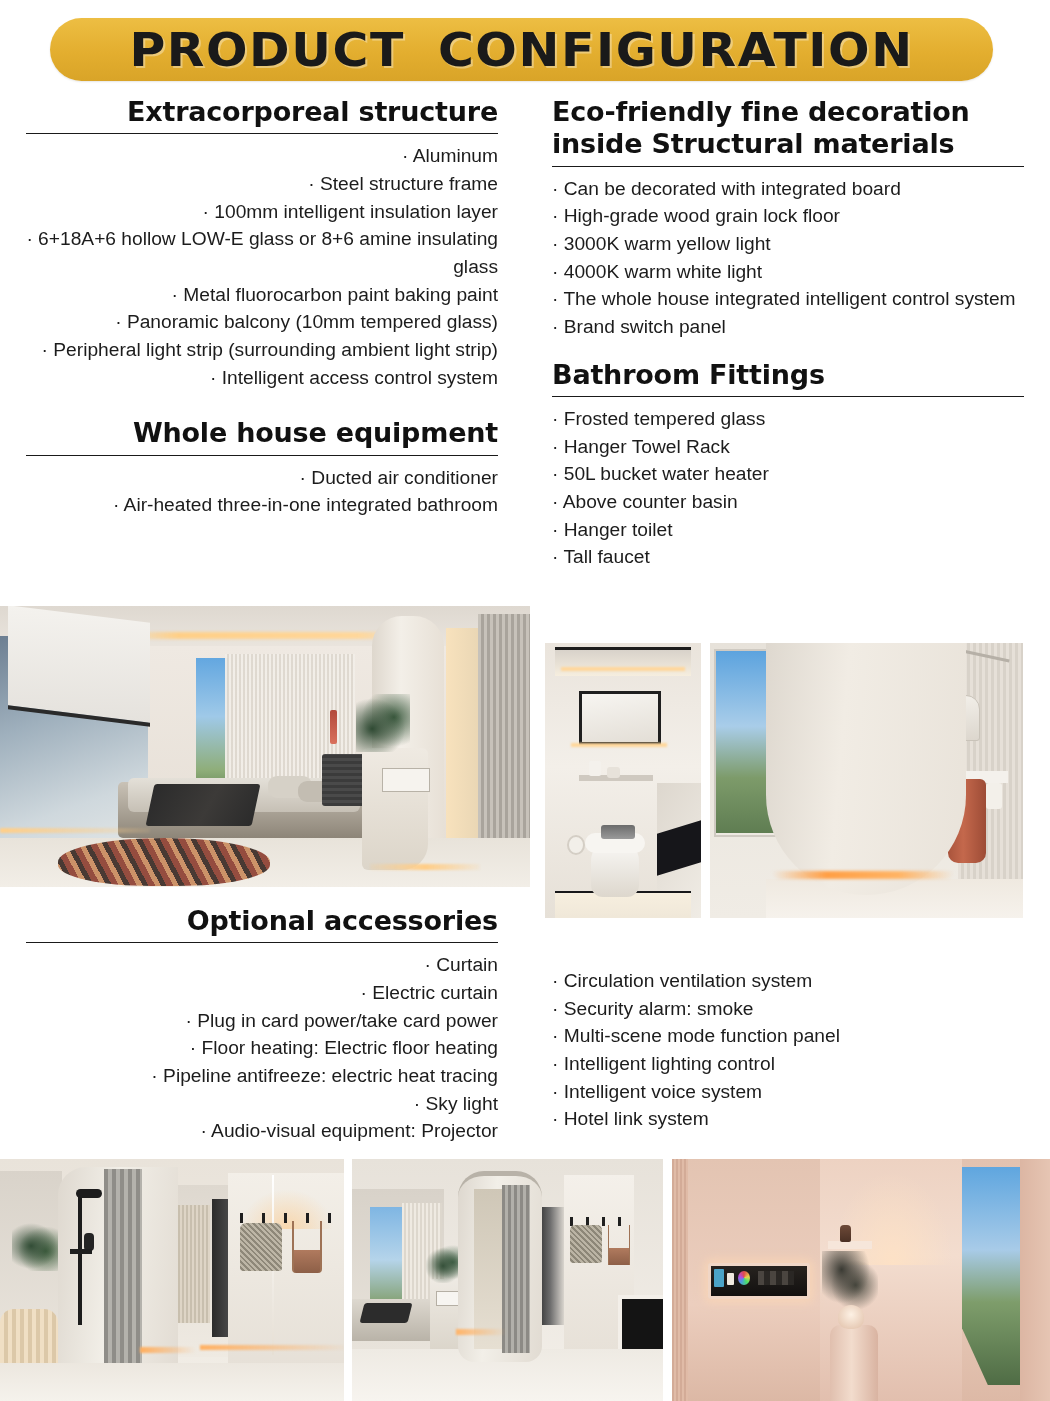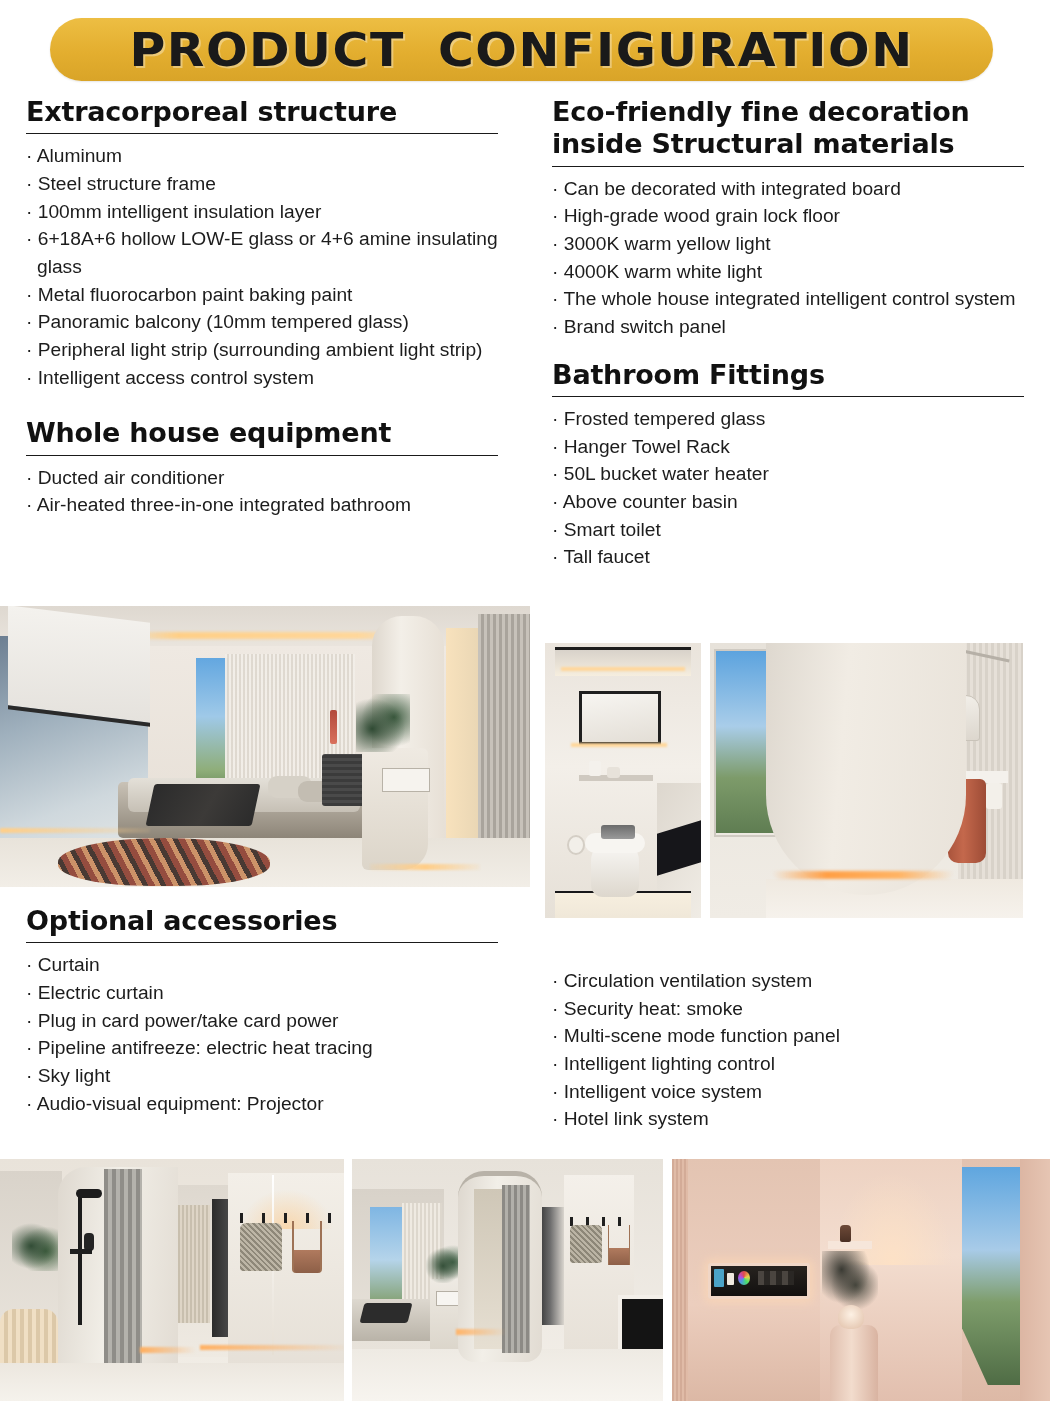--- a/index.html
+++ b/index.html
@@ -51,20 +51,21 @@
     transform: scaleX(1.04);
     white-space: nowrap;
   }
 
   
   .col-left {
     position: absolute;
     left: 26px;
     top: 96px;
     width: 472px;
+    text-align: right;
   }
   .col-right {
     position: absolute;
     left: 552px;
     top: 96px;
     width: 472px;
   }
 
   h2.section-title {
     margin: 0;
@@ -620,21 +621,21 @@
   </div>
 </div>
 
 <div class="col-left">
 
   <h2 class="section-title">Extracorporeal structure</h2>
   <ul class="spec-list">
     <li>Aluminum</li>
     <li>Steel structure frame</li>
     <li>100mm intelligent insulation layer</li>
-    <li>6+18A+6 hollow LOW-E glass or 4+6 amine insulating glass</li>
+    <li>6+18A+6 hollow LOW-E glass or 8+6 amine insulating glass</li>
     <li>Metal fluorocarbon paint baking paint</li>
     <li>Panoramic balcony (10mm tempered glass)</li>
     <li>Peripheral light strip (surrounding ambient light strip)</li>
     <li>Intelligent access control system</li>
   </ul>
 
   <div class="gap-lg"></div>
 
   <h2 class="section-title">Whole house equipment</h2>
   <ul class="spec-list">
@@ -656,41 +657,42 @@
   </ul>
 
   <div class="gap-md"></div>
 
   <h2 class="section-title">Bathroom Fittings</h2>
   <ul class="spec-list">
     <li>Frosted tempered glass</li>
     <li>Hanger Towel Rack</li>
     <li>50L bucket water heater</li>
     <li>Above counter basin</li>
-    <li>Smart toilet</li>
+    <li>Hanger toilet</li>
     <li>Tall faucet</li>
   </ul>
 </div>
 
 <div class="col-left" style="top:905px;">
   <h2 class="section-title">Optional accessories</h2>
   <ul class="spec-list">
     <li>Curtain</li>
     <li>Electric curtain</li>
     <li>Plug in card power/take card power</li>
+    <li>Floor heating: Electric floor heating</li>
     <li>Pipeline antifreeze: electric heat tracing</li>
     <li>Sky light</li>
     <li>Audio-visual equipment: Projector</li>
   </ul>
 </div>
 
 <div class="col-right" style="top:955px;">
   <ul class="spec-list" style="margin-top:12px;">
     <li>Circulation ventilation system</li>
-    <li>Security heat: smoke</li>
+    <li>Security alarm: smoke</li>
     <li>Multi-scene mode function panel</li>
     <li>Intelligent lighting control</li>
     <li>Intelligent voice system</li>
     <li>Hotel link system</li>
   </ul>
 </div>
 
 <div class="photo" id="photo-bedroom">
   <div class="ph-layer bd-ceiling"></div>
   <div class="ph-layer bd-backwall"></div>

